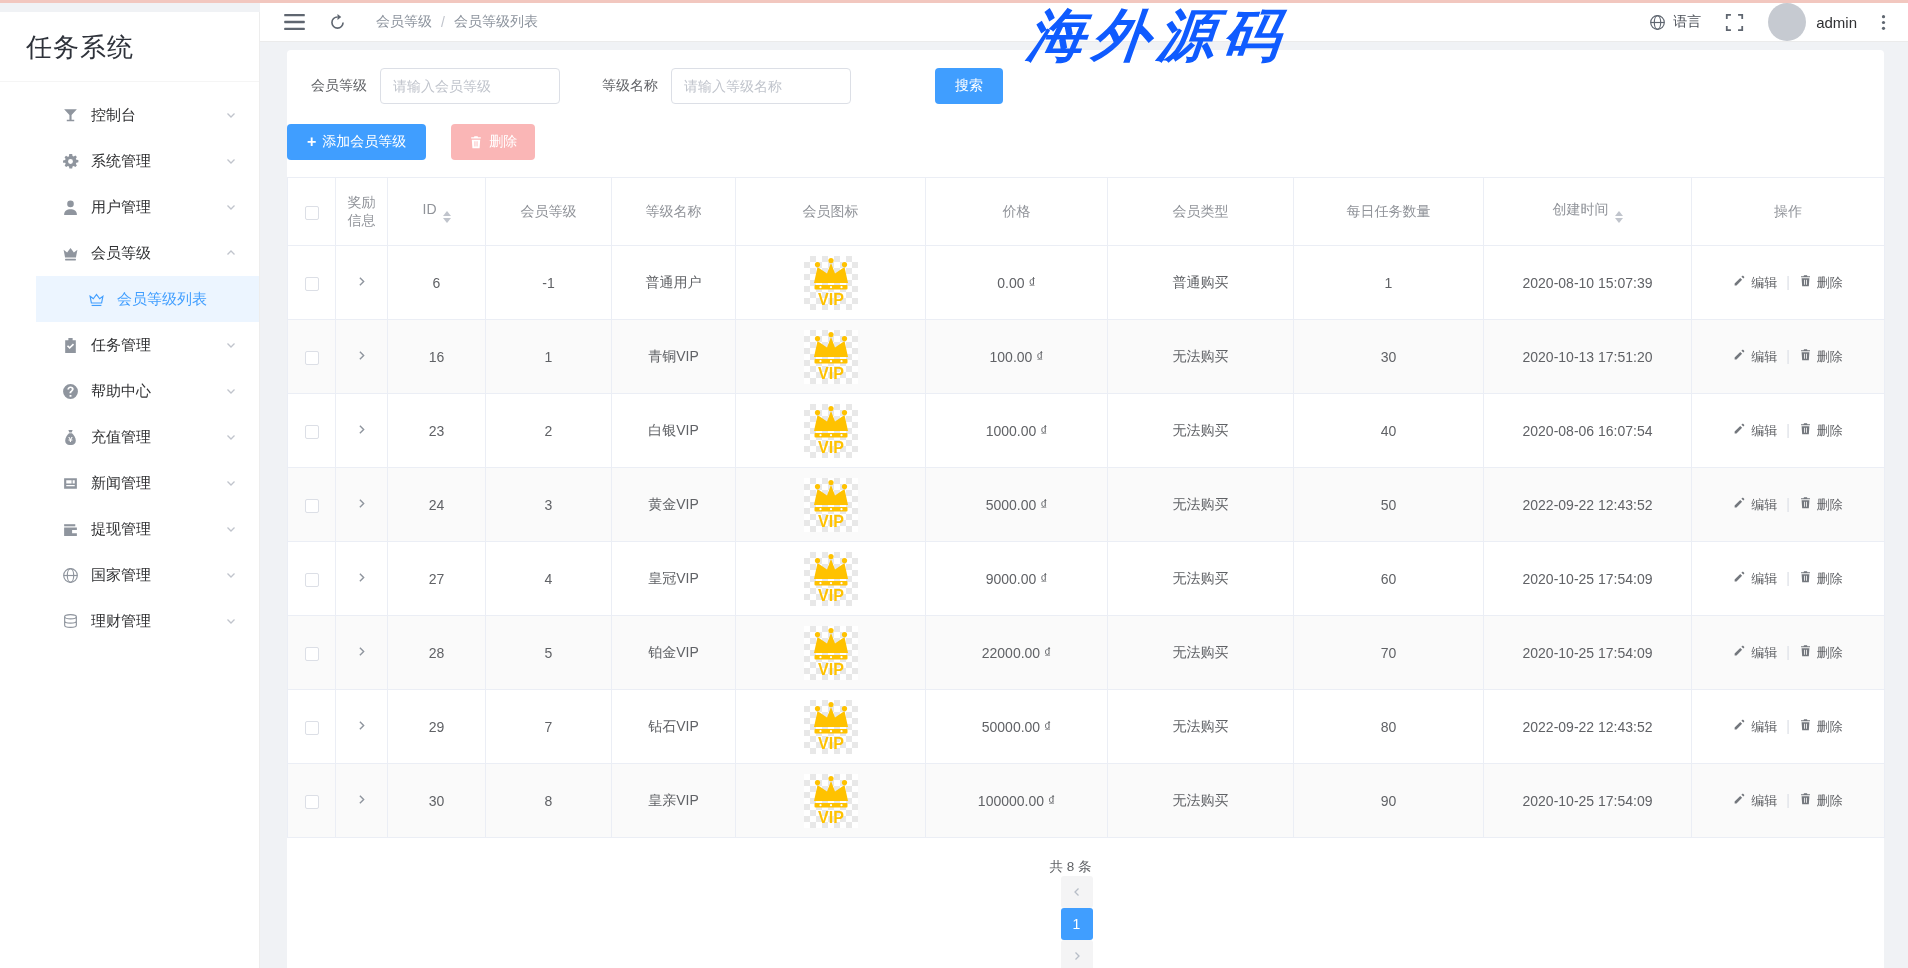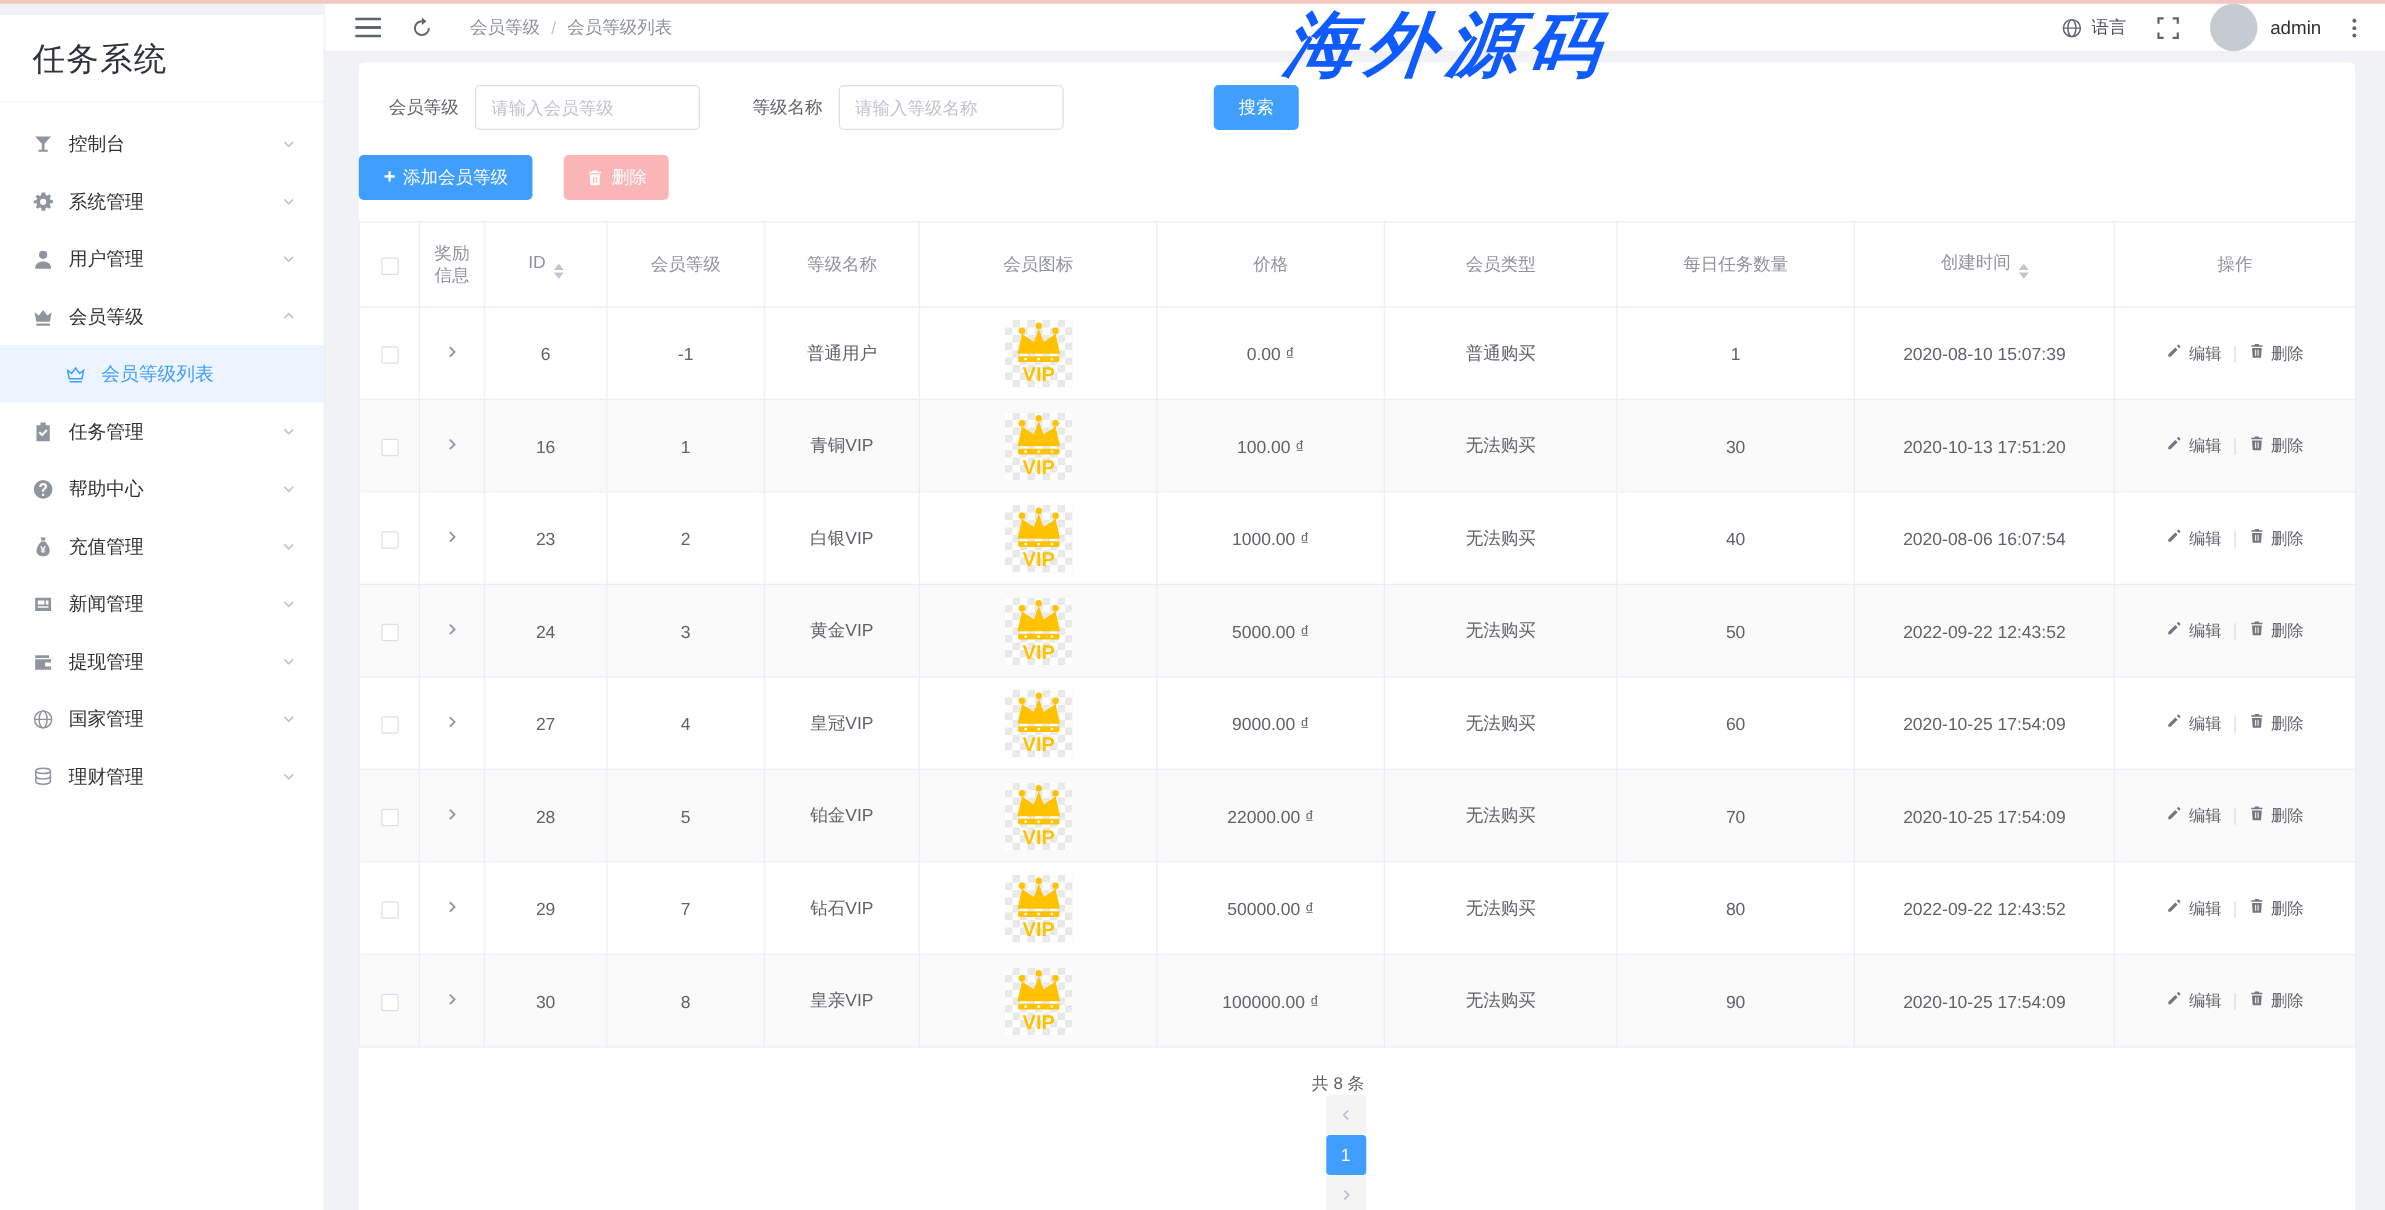--- a/index.html
+++ b/index.html
@@ -6,21 +6,21 @@
   html,body { width:1908px; height:968px; overflow:hidden; }
   body { font-family:"Liberation Sans","DejaVu Sans",sans-serif; background:#f0f2f5; color:#606266; }
 
   .topline { position:absolute; top:0; left:0; width:1908px; height:3px; background:var(--topline,#f2c7bf); z-index:99; }
 
   .app { display:flex; width:1908px; height:968px; }
 
   
   .sidebar { width:260px; background:#fff; border-right:1px solid #ededed; flex:none;margin-top:12px; }
   .sidebar-title { height:70px; line-height:70px; padding-left:26px; font-size:26px; font-weight:500; color:#2e323a; border-bottom:1px solid #f5f5f5; letter-spacing:1px; }
-  .menu { padding-top:10px; }
+  .menu { padding-top:10px;padding-left:36px; }
   .menu-item, .submenu-item { height:46px; display:flex; align-items:center; padding:0 22px 0 26px; font-size:15px; color:#303133; cursor:pointer; }
   .submenu-item { padding-left:52px; color:#303133; }
   .submenu-item.active { background:var(--active_bg,#ecf5ff); color:var(--accent,#409eff); }
   .ic { display:inline-flex; }
   .ic svg { width:100%; height:100%; }
   .mi-icon { width:17px; height:17px; color:#8f959e; margin-right:12px; flex:none; }
   .submenu-item.active .mi-icon { color:var(--accent,#409eff); }
   .mi-label { flex:1 1 auto; }
   .mi-chev { width:12px; height:12px; color:#c0c4cc; margin-left:auto; flex:none; }
 
@@ -44,21 +44,21 @@
 
   
   .content { flex:1 1 auto; padding:8px 24px 0 27px; }
   .card { background:#fff; border-radius:4px; padding:18px 0 16px; width:1597px; }
 
   .filter-row { display:flex; align-items:center; padding:0 24px; }
   .filter-row label { font-size:14px; color:#606266; margin-right:13px; }
   .filter-row input { width:180px; height:36px; border:1px solid #dcdfe6; border-radius:4px; padding:0 12px; font-size:14px; color:#606266; outline:none; font-family:inherit; }
   .filter-row input::placeholder { color:#c0c4cc; }
   .fgroup2 { margin-left:42px; }
-  .search-btn { margin-left:120px; }
+  .search-btn { margin-left:84px; }
 
   .btn { height:36px; border:none; border-radius:4px; font-size:14px; font-family:inherit; cursor:pointer; display:inline-flex; align-items:center; justify-content:center; }
   .btn-primary { background:var(--accent,#409eff); color:#fff; padding:0 20px; }
   .btn-danger { background:var(--danger,#fab6b6); color:#fff; padding:0 18px; cursor:not-allowed; }
   .btn .plus { font-size:16px; margin-right:6px; font-weight:bold; }
   .btn .bic { width:14px; height:14px; margin-right:6px; color:#fff; }
   .btn-row { margin-top:20px; padding:0 0 0 0; display:flex; gap:25px; }
 
   
   .grid { width:100%; border-collapse:collapse; table-layout:fixed; margin-top:17px; }

